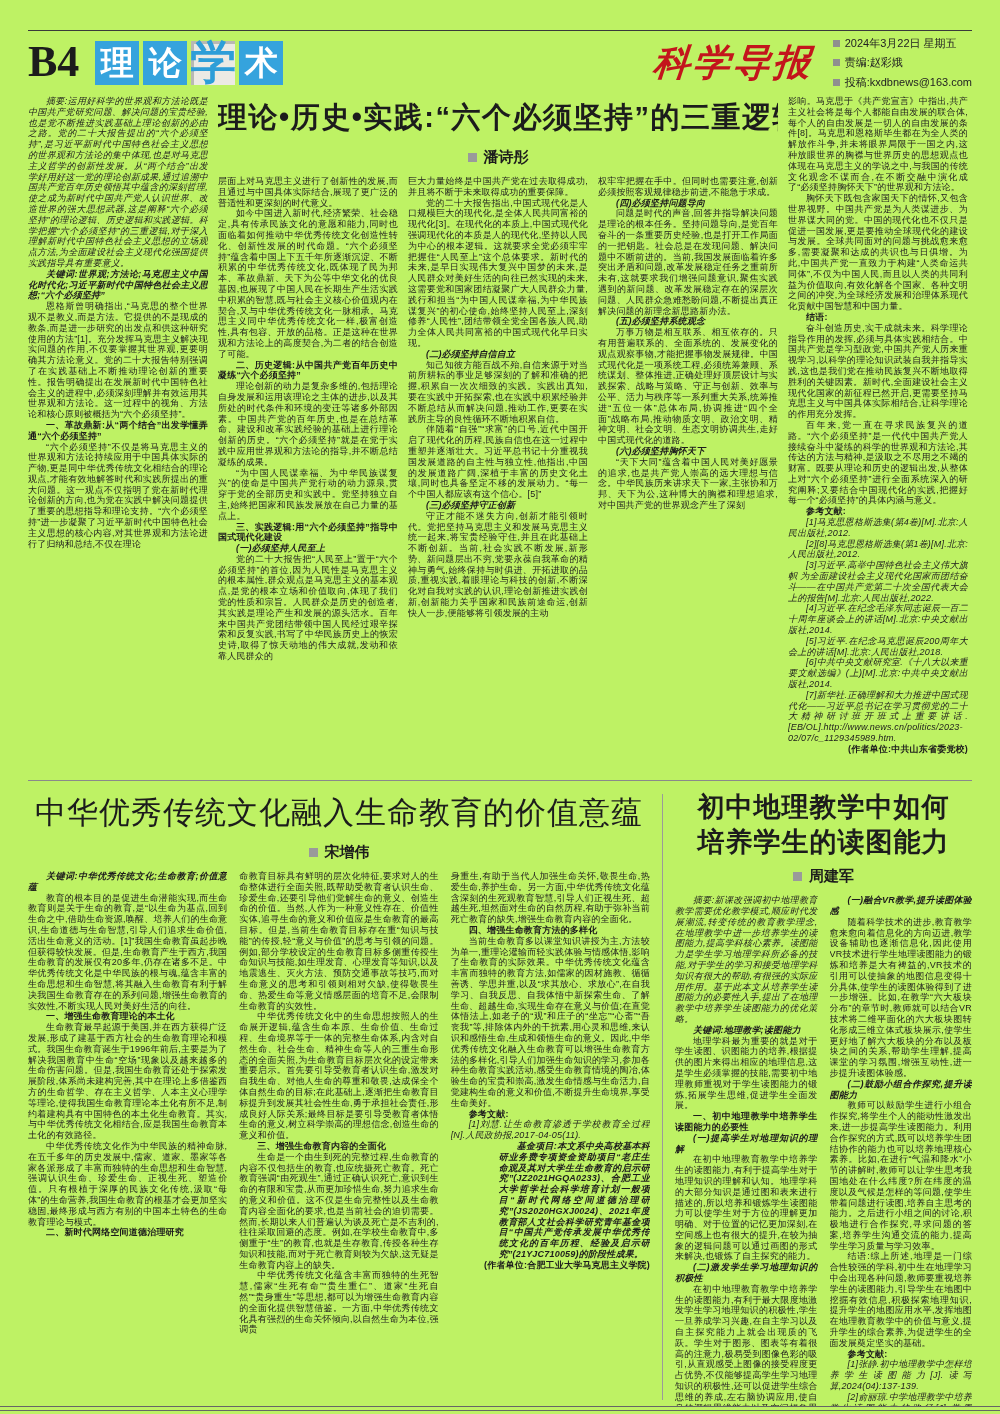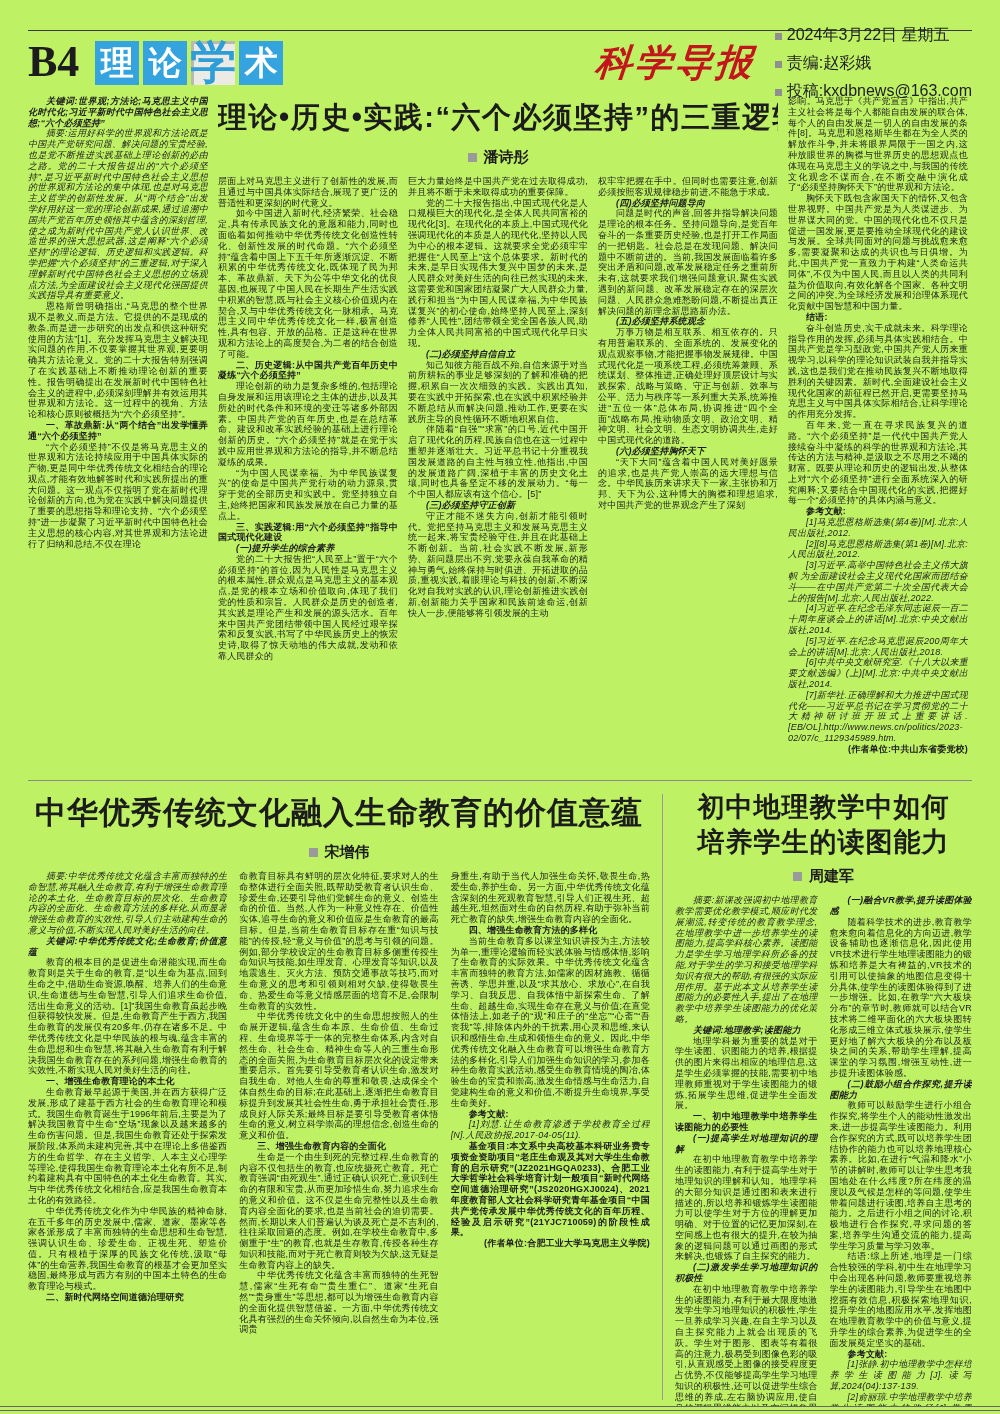--- a/index.html
+++ b/index.html
@@ -8,44 +8,44 @@
   .mast-rule{position:absolute;top:30px;left:28px;right:28px;border-top:1.5px solid #3a3a3a;}
   .masthead{position:absolute;top:37px;left:28px;right:28px;height:52px;display:flex;align-items:center;}
   .pageno{font-family:"Liberation Serif","DejaVu Serif",serif;font-size:44px;font-weight:bold;line-height:1;margin-top:-2px;}
   .section-blocks{display:flex;gap:4px;margin-left:16px;align-items:center;}
   .blk{width:44px;height:44px;background:#35a3dd;color:#fff;font-size:33px;font-weight:bold;
        display:flex;align-items:center;justify-content:center;font-family:"Liberation Serif",serif;}
   .blk-alt{background:#eceae4;color:#2d9ed8;font-size:46px;box-shadow:3px 3px 0 #b9b9b3 inset;}
   .mast-spacer{flex:1;}
   .brand{color:#c3151c;font-size:37px;font-weight:bold;font-family:"DejaVu Serif","Liberation Serif",serif;
          font-style:italic;transform:skewX(-5deg);letter-spacing:3px;margin-right:20px;white-space:nowrap;}
-  .pubinfo{font-size:16px;line-height:1.75;color:#222;white-space:nowrap;}
+  .pubinfo{font-size:11px;line-height:1.75;color:#222;white-space:nowrap;}
   .sq{display:inline-block;width:7px;height:7px;background:#8f8f8f;margin-right:5px;}
   .top-article{position:absolute;top:96px;left:28px;width:944px;height:678px;display:flex;gap:10px;}
   .col{width:180px;overflow:hidden;}
   .mid{width:560px;display:flex;flex-direction:column;overflow:hidden;}
   .t1{font-size:29px;font-weight:800;text-align:center;margin:2px 0 10px;letter-spacing:1.5px;white-space:nowrap;}
   .byline{text-align:center;font-size:15px;font-weight:bold;margin:0 0 9px;}
   .bsq{display:inline-block;width:9px;height:9px;background:#9a9a9a;margin-right:7px;}
   .midcols{flex:1;display:flex;gap:10px;overflow:hidden;}
   .midcols .col{flex:1;width:auto;}
   .para{margin:0;font-size:9px;line-height:10.8px;text-align:justify;text-indent:2em;letter-spacing:.2px;}
   .h{font-weight:bold;}
   .h2{font-weight:bold;font-style:italic;}
   .pni{text-indent:0;}
   .abs{font-style:italic;}
   .kw{font-style:italic;font-weight:bold;}
   .refh{font-weight:bold;}
   .ref{font-style:italic;}
-  .fund{font-weight:bold;}
+  .fund{font-style:italic;font-weight:bold;margin-left:48px;}
   .author{text-align:right;font-weight:bold;text-indent:0;}
   .hrule{position:absolute;top:780px;left:28px;right:28px;border-top:1px solid #8a8a8a;}
   .bottom{position:absolute;top:790px;left:28px;width:944px;height:616px;display:flex;}
   .art2{width:622px;display:flex;flex-direction:column;overflow:hidden;}
-  .t2{font-size:31px;font-weight:700;text-align:center;margin:2px 0 9px;letter-spacing:1px;white-space:nowrap;}
+  .t2{font-size:31px;font-weight:400;text-align:center;margin:2px 0 9px;letter-spacing:1px;white-space:nowrap;}
   .cols3{flex:1;display:flex;gap:12px;overflow:hidden;}
   .cols3 .col{flex:1;width:auto;}
   .vrule{width:1px;background:#9a9a9a;margin:4px 12px 6px 12px;}
   .art3{flex:1;display:flex;flex-direction:column;overflow:hidden;}
   .t3{font-size:27px;line-height:1.3;font-weight:800;text-align:center;margin:0 0 7px;letter-spacing:1px;}
   .cols2{flex:1;display:flex;gap:12px;overflow:hidden;}
   .cols2 .col{flex:1;width:auto;}
   .bottom-rule{position:absolute;top:1406px;left:0;right:0;height:3px;border-top:1px solid #666;border-bottom:1px solid #666;}
 </style>
 </head>
@@ -67,38 +67,38 @@
     <div class="brand">科学导报</div>
     <div class="pubinfo">
       <div><span class="sq"></span><span>2024年3月22日  星期五</span></div>
       <div><span class="sq"></span><span>责编:赵彩娥</span></div>
       <div><span class="sq"></span><span>投稿:kxdbnews@163.com</span></div>
     </div>
   </header>
 
   <section class="top-article">
     <div class="col">
+        <p class="para abs">摘要:运用好科学的世界观和方法论既是中国共产党研究问题、解决问题的宝贵经验,也是党不断推进实践基础上理论创新的必由之路。党的二十大报告提出的“六个必须坚持”,是习近平新时代中国特色社会主义思想的世界观和方法论的集中体现,也是对马克思主义哲学的创新性发展。从“两个结合”出发学好用好这一党的理论创新成果,通过追溯中国共产党百年历史领悟其中蕴含的深刻哲理,使之成为新时代中国共产党人认识世界、改造世界的强大思想武器,这是阐释“六个必须坚持”的理论逻辑、历史逻辑和实践逻辑。科学把握“六个必须坚持”的三重逻辑,对于深入理解新时代中国特色社会主义思想的立场观点方法,为全面建设社会主义现代化强国提供实践指导具有重要意义。</p>
         <p class="para kw">关键词:世界观;方法论;马克思主义中国化时代化;习近平新时代中国特色社会主义思想;“六个必须坚持”</p>
-        <p class="para abs">摘要:运用好科学的世界观和方法论既是中国共产党研究问题、解决问题的宝贵经验,也是党不断推进实践基础上理论创新的必由之路。党的二十大报告提出的“六个必须坚持”,是习近平新时代中国特色社会主义思想的世界观和方法论的集中体现,也是对马克思主义哲学的创新性发展。从“两个结合”出发学好用好这一党的理论创新成果,通过追溯中国共产党百年历史领悟其中蕴含的深刻哲理,使之成为新时代中国共产党人认识世界、改造世界的强大思想武器,这是阐释“六个必须坚持”的理论逻辑、历史逻辑和实践逻辑。科学把握“六个必须坚持”的三重逻辑,对于深入理解新时代中国特色社会主义思想的立场观点方法,为全面建设社会主义现代化强国提供实践指导具有重要意义。</p>
         <p class="para p">恩格斯曾明确指出,“马克思的整个世界观不是教义,而是方法。它提供的不是现成的教条,而是进一步研究的出发点和供这种研究使用的方法”[1]。充分发挥马克思主义解决现实问题的作用,不仅要掌握其世界观,更要明确其方法论意义。党的二十大报告特别强调了在实践基础上不断推动理论创新的重要性。报告明确提出在发展新时代中国特色社会主义的进程中,必须深刻理解并有效运用其世界观和方法论。这一过程中的视角、方法论和核心原则被概括为“六个必须坚持”。</p>
         <p class="para h">一、革故鼎新:从“两个结合”出发学懂弄通“六个必须坚持”</p>
         <p class="para p">“六个必须坚持”不仅是将马克思主义的世界观和方法论持续应用于中国具体实际的产物,更是同中华优秀传统文化相结合的理论观点,才能有效地解答时代和实践所提出的重大问题。这一观点不仅指明了党在新时代理论创新的方向,也为党在实践中解决问题提供了重要的思想指导和理论支持。“六个必须坚持”进一步凝聚了习近平新时代中国特色社会主义思想的核心内容,对其世界观和方法论进行了归纳和总结,不仅在理论</p>
       </div>
     <div class="mid">
       <h1 class="t1">理论•历史•实践:“六个必须坚持”的三重逻辑</h1>
       <p class="byline"><span class="bsq"></span><span>潘诗彤</span></p>
       <div class="midcols">
         <div class="col">
             <p class="para pni">层面上对马克思主义进行了创新性的发展,而且通过与中国具体实际结合,展现了更广泛的普适性和更深刻的时代意义。</p>
             <p class="para p">如今中国进入新时代,经济繁荣、社会稳定,具有传承民族文化的意愿和能力,同时也面临着如何推动中华优秀传统文化创造性转化、创新性发展的时代命题。“六个必须坚持”蕴含着中国上下五千年所逐渐沉淀、不断积累的中华优秀传统文化,既体现了民为邦本、革故鼎新、天下为公等中华文化的优良基因,也展现了中国人民在长期生产生活实践中积累的智慧,既与社会主义核心价值观内在契合,又与中华优秀传统文化一脉相承。马克思主义同中华优秀传统文化一样,极富创造性,具有包容、开放的品格。正是这种在世界观和方法论上的高度契合,为二者的结合创造了可能。</p>
             <p class="para h">二、历史逻辑:从中国共产党百年历史中凝练“六个必须坚持”</p>
             <p class="para p">理论创新的动力是复杂多维的,包括理论自身发展和运用该理论之主体的进步,以及其所处的时代条件和环境的变迁等诸多外部因素。中国共产党的百年历史,也是在总结革命、建设和改革实践经验的基础上进行理论创新的历史。“六个必须坚持”就是在党于实践中应用世界观和方法论的指导,并不断总结凝练的成果。</p>
             <p class="para p">“为中国人民谋幸福、为中华民族谋复兴”的使命是中国共产党行动的动力源泉,贯穿于党的全部历史和实践中。党坚持独立自主,始终把国家和民族发展放在自己力量的基点上。</p>
             <p class="para h">三、实践逻辑:用“六个必须坚持”指导中国式现代化建设</p>
-            <p class="para h2">(一)提升学生的综合素养</p>
+            <p class="para h2">(一)必须坚持人民至上</p>
             <p class="para p">党的二十大报告把“人民至上”置于“六个必须坚持”的首位,因为人民性是马克思主义的根本属性,群众观点是马克思主义的基本观点,是党的根本立场和价值取向,体现了我们党的性质和宗旨。人民群众是历史的创造者,其实践是理论产生和发展的源头活水。百年来中国共产党团结带领中国人民经过艰辛探索和反复实践,书写了中华民族历史上的恢宏史诗,取得了惊天动地的伟大成就,发动和依靠人民群众的</p>
           </div>
         <div class="col">
             <p class="para pni">巨大力量始终是中国共产党在过去取得成功,并且将不断于未来取得成功的重要保障。</p>
             <p class="para p">党的二十大报告指出,中国式现代化是人口规模巨大的现代化,是全体人民共同富裕的现代化[3]。在现代化的本质上,中国式现代化强调现代化的本质是人的现代化,坚持以人民为中心的根本逻辑。这就要求全党必须牢牢把握住“人民至上”这个总体要求。新时代的未来,是早日实现伟大复兴中国梦的未来,是人民群众对美好生活的向往已然实现的未来,这需要党和国家团结凝聚广大人民群众力量,践行和担当“为中国人民谋幸福,为中华民族谋复兴”的初心使命,始终坚持人民至上,深刻修养“人民性”,团结带领全党全国各族人民,助力全体人民共同富裕的中国式现代化早日实现。</p>
             <p class="para h2">(二)必须坚持自信自立</p>
             <p class="para p">知己知彼方能百战不殆,自信来源于对当前所耕耘的事业足够深刻的了解和准确的把握,积累自一次次细致的实践。实践出真知,要在实践中开拓探索,也在实践中积累经验并不断总结从而解决问题,推动工作,更要在实践所主导的良性循环不断地积累自信。</p>
             <p class="para p">伴随着“自强”“求富”的口号,近代中国开启了现代化的历程,民族自信也在这一过程中重塑并逐渐壮大。习近平总书记十分重视我国发展道路的自主性与独立性,他指出,中国的发展道路广阔,深植于丰富的历史文化土壤,同时也具备坚定不移的发展动力。“每一个中国人都应该有这个信心。[5]”</p>
             <p class="para h2">(三)必须坚持守正创新</p>
             <p class="para p">守正才能不迷失方向,创新才能引领时代。党把坚持马克思主义和发展马克思主义统一起来,将宝贵经验守住,并且在此基础上不断创新。当前,社会实践不断发展,新形势、新问题层出不穷,党要永葆自我革命的精神与勇气,始终保持与时俱进、开拓进取的品质,重视实践,着眼理论与科技的创新,不断深化对自我对实践的认识,理论创新推进实践创新,创新能力关乎国家和民族前途命运,创新快人一步,便能够将引领发展的主动</p>
@@ -133,21 +133,20 @@
   </section>
 
   <div class="hrule"></div>
 
   <section class="bottom">
     <div class="art2">
       <h2 class="t2">中华优秀传统文化融入生命教育的价值意蕴</h2>
       <p class="byline"><span class="bsq"></span><span>宋增伟</span></p>
       <div class="cols3">
         <div class="col">
-            <p class="para abs">摘要:中华优秀传统文化蕴含丰富而独特的生命智慧,将其融入生命教育,有利于增强生命教育理论的本土化、生命教育目标的层次化、生命教育内容的全面化、生命教育方法的多样化,从而显著增强生命教育的实效性,引导人们主动建构生命的意义与价值,不断实现人民对美好生活的向往。</p>
             <p class="para kw">关键词:中华优秀传统文化;生命教育;价值意蕴</p>
             <p class="para p">教育的根本目的是促进生命潜能实现,而生命教育则是关于生命的教育,是“以生命为基点,回到生命之中,借助生命资源,唤醒、培养人们的生命意识,生命道德与生命智慧,引导人们追求生命价值,活出生命意义的活动。[1]”我国生命教育虽起步晚但获得较快发展。但是,生命教育产生于西方,我国生命教育的发展仅有20多年,仍存在诸多不足。中华优秀传统文化是中华民族的根与魂,蕴含丰富的生命思想和生命智慧,将其融入生命教育有利于解决我国生命教育存在的系列问题,增强生命教育的实效性,不断实现人民对美好生活的向往。</p>
             <p class="para h">一、增强生命教育理论的本土化</p>
             <p class="para p">生命教育最早起源于美国,并在西方获得广泛发展,形成了建基于西方社会的生命教育理论和模式。我国生命教育诞生于1996年前后,主要是为了解决我国教育中生命“空场”现象以及越来越多的生命伤害问题。但是,我国生命教育还处于探索发展阶段,体系尚未建构完善,其中在理论上多借鉴西方的生命哲学、存在主义哲学、人本主义心理学等理论,使得我国生命教育理论本土化有所不足,制约着建构具有中国特色的本土化生命教育。其实,与中华优秀传统文化相结合,应是我国生命教育本土化的有效路径。</p>
             <p class="para p">中华优秀传统文化作为中华民族的精神命脉,在五千多年的历史发展中,儒家、道家、墨家等各家各派形成了丰富而独特的生命思想和生命智慧,强调认识生命、珍爱生命、正视生死、塑造价值。只有根植于深厚的民族文化传统,汲取“母体”的生命营养,我国生命教育的根基才会更加坚实稳固,最终形成与西方有别的中国本土特色的生命教育理论与模式。</p>
             <p class="para h">二、新时代网络空间道德治理研究</p>
           </div>
         <div class="col">
             <p class="para pni">命教育目标具有鲜明的层次化特征,要求对人的生命整体进行全面关照,既帮助受教育者认识生命、珍爱生命,还要引导他们觉解生命的意义、创造生命的价值。当然,人作为一种意义性存在、价值性实体,追寻生命的意义和价值应是生命教育的最高目标。但是,当前生命教育目标存在重“知识与技能”的传授,轻“意义与价值”的思考与引领的问题。例如,部分学校设定的生命教育目标多侧重传授生命知识与技能,如生理发育、心理发育等知识,以及地震逃生、灭火方法、预防交通事故等技巧,而对生命意义的思考和引领则相对欠缺,使得敬畏生命、热爱生命等意义情感层面的培育不足,会限制生命教育的实效性。</p>
             <p class="para p">中华优秀传统文化中的生命思想按照人的生命展开逻辑,蕴含生命本原、生命价值、生命过程、生命境界等于一体的完整生命体系,内含对自然生命、社会生命、精神生命等人的三重生命形态的全面关照,为生命教育目标层次化的设定带来重要启示。首先要引导受教育者认识生命,激发对自我生命、对他人生命的尊重和敬畏,达成保全个体自然生命的目标;在此基础上,逐渐把生命教育目标提升到发展其社会性生命,勇于承担社会责任,形成良好人际关系;最终目标是要引导受教育者体悟生命的意义,树立科学崇高的理想信念,创造生命的意义和价值。</p>

